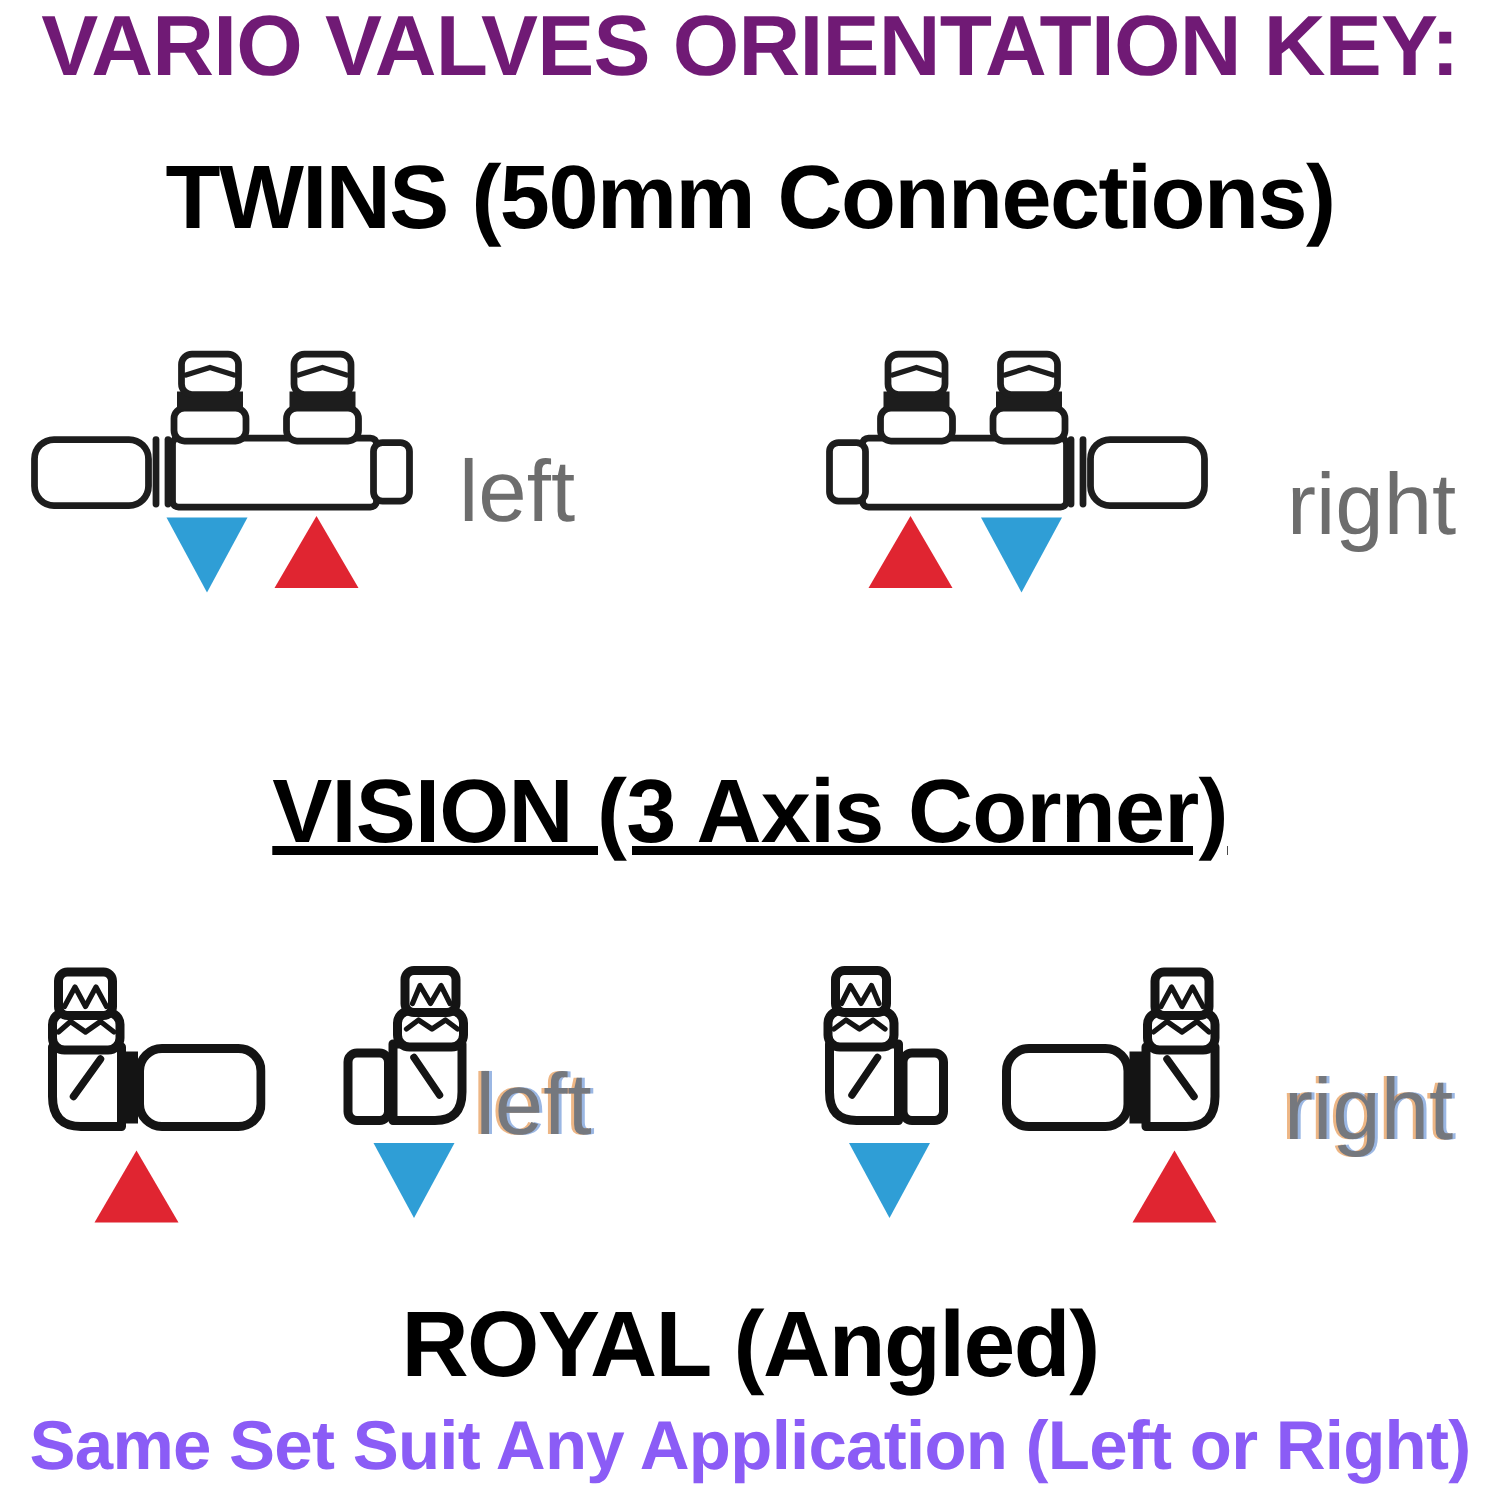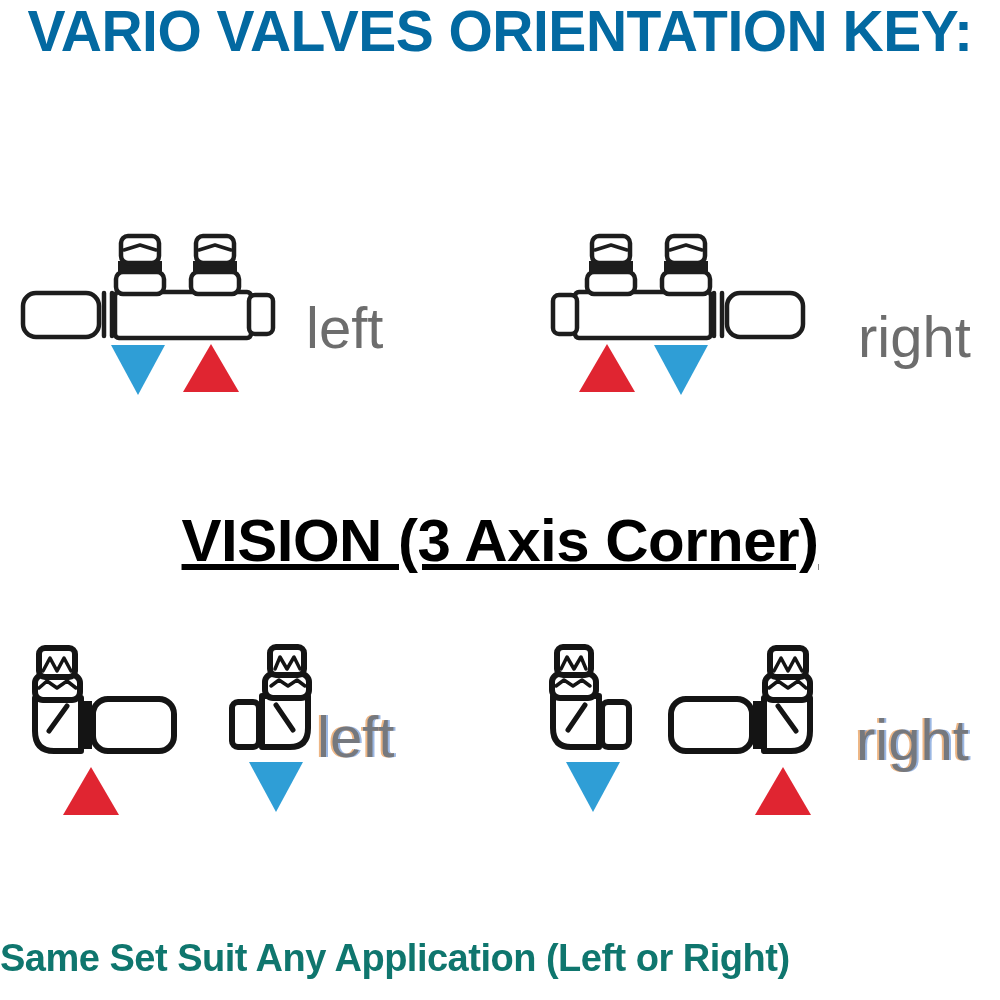--- a/index.html
+++ b/index.html
@@ -2,22 +2,22 @@
 <html><head>
 <meta charset="utf-8">
 <style>
   html,body{margin:0;padding:0;background:#fff;}
   .canvas{position:relative;width:1000px;height:1000px;background:#ffffff;overflow:hidden;
           font-family:"Liberation Sans",sans-serif;}
   .title{position:absolute;top:3px;left:0;width:100%;text-align:center;margin:0;
          font-weight:bold;font-size:57px;line-height:1.0;letter-spacing:-0.5px;white-space:nowrap;}
   .heading{position:absolute;left:0;width:100%;text-align:center;margin:0;color:#000;
          font-weight:bold;line-height:1.05;white-space:nowrap;}
-  .subheading{position:absolute;left:0;width:100%;text-align:left;margin:0;color:#0f766e;
-         font-weight:bold;font-size:38px;line-height:1.05;letter-spacing:-0.5px;white-space:nowrap;}
+  .subheading{position:absolute;left:0;width:100%;text-align:center;margin:0;color:#8b5cf6;
+         font-weight:bold;font-size:46px;line-height:1.05;letter-spacing:-0.5px;white-space:nowrap;}
   .vlabel{position:absolute;font-size:58px;line-height:1;color:#6d6d6d;white-space:nowrap;margin-top:23px;}
   .vlabel.fringe{color:#75787e;
       text-shadow:-2px 0 0 rgba(223,122,32,0.55), 2px 0 0 rgba(72,124,204,0.55);}
   .valve{position:absolute;}
   .mirror{transform:scaleX(-1);}
   .tri{position:absolute;width:0;height:0;}
   .tri-up{border-left:28px solid transparent;border-right:28px solid transparent;
           border-bottom:48px solid #e02531;}
   .tri-down{border-left:27px solid transparent;border-right:27px solid transparent;
           border-top:50px solid #2f9ed6;}
@@ -66,22 +66,23 @@
           <line x1="40" y1="61" x2="23" y2="86" stroke-width="5"></line>
           <rect x="7" y="30" width="44" height="24" rx="8"></rect>
           <path d="M11 42 L19 36 L28 42 L37 36 L45 42" fill="none" stroke-width="3.5"></path>
           <rect x="12" y="3" width="34" height="28" rx="6"></rect>
           <path d="M16 25 L22 13 L29 25 L36 13 L41 25" fill="none" stroke-width="3.5"></path>
         </g>
       </symbol>
     </defs>
   </svg>
 
-  <h1 class="title" style="color: #0369a1;">VARIO VALVES ORIENTATION KEY:</h1>
+  <h1 class="title" style="color: #701a75;">VARIO VALVES ORIENTATION KEY:</h1>
 
+  <h2 class="heading" style="top:100px;font-size:60px;letter-spacing:-1px;">TWINS (50mm Connections)</h2>
 
   <svg class="valve" style="left:20px;top:230px;width:256px;height:112px" viewBox="0 0 256 112">
       <use href="#twins-valve"></use>
     </svg>
   <div class="tri tri-down" style="left: 111px; top: 345px; border-top-color: rgb(47, 158, 214);"></div>
   <div class="tri tri-up" style="left: 183px; top: 344px; border-bottom-color: rgb(224, 37, 49);"></div>
   <div class="vlabel" style="left: 306px; top: 276px; color: rgb(109, 109, 109);">left</div>
 
   <svg class="valve mirror" style="left:550px;top:230px;width:256px;height:112px" viewBox="0 0 256 112">
       <use href="#twins-valve"></use>
@@ -105,15 +106,16 @@
   <svg class="valve" style="left:545px;top:644px;width:88px;height:110px" viewBox="0 0 88 110">
       <use href="#vision-valve-corner"></use>
     </svg>
   <svg class="valve mirror" style="left:668px;top:644px;width:146px;height:110px" viewBox="0 0 146 110">
       <use href="#vision-valve-cyl"></use>
     </svg>
   <div class="tri tri-down" style="left: 566px; top: 762px; border-top-color: rgb(47, 158, 214);"></div>
   <div class="tri tri-up" style="left: 755px; top: 767px; border-bottom-color: rgb(224, 37, 49);"></div>
   <div class="vlabel fringe" style="left:856px;top:688px">right</div>
 
+  <h2 class="heading" style="top:864px;font-size:62px;letter-spacing:-1px;">ROYAL (Angled)</h2>
   <p class="subheading" style="top:939px">Same Set Suit Any Application (Left or Right)</p>
 
 </div>
 
 </body></html>

